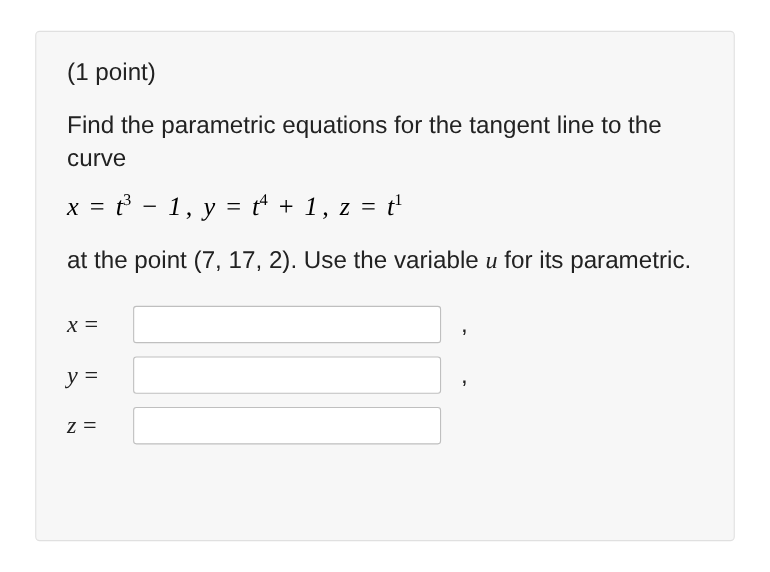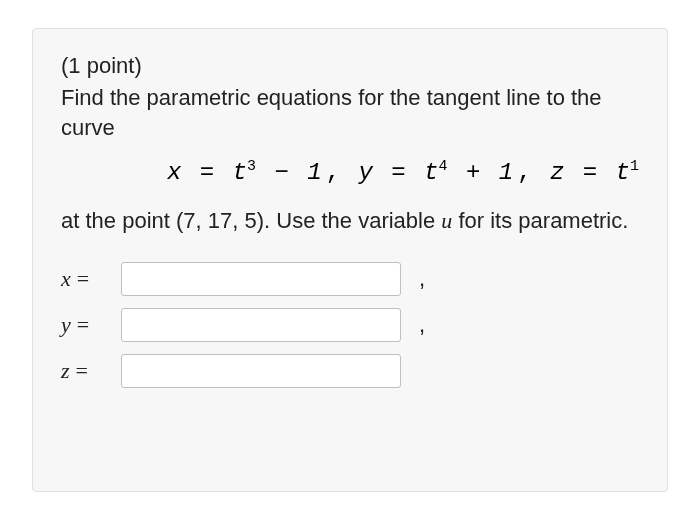--- a/index.html
+++ b/index.html
@@ -18,34 +18,34 @@
       background: #f7f7f7;
       border: 1px solid #e0e0e0;
       border-radius: 4px;
       padding: 24px 28px 28px 28px;
       width: 100%;
       height: 100%;
     }
     .heading {
       font-size: 22px;
       color: #222;
-      margin-bottom: 4px;
+      margin-bottom: 20px;
     }
     .prompt {
       font-size: 22px;
       color: #222;
       line-height: 1.35;
       margin-bottom: 16px;
     }
     .equation {
-      font-family: Liberation Mono, monospace;
+      font-family: Liberation Serif, serif;
       font-size: 24px;
       font-style: italic;
       color: #000;
-      text-align: right;
+      text-align: left;
       margin: 16px 0 20px 0;
     }
     .equation .sup {
       font-size: 15px;
       vertical-align: super;
       font-style: normal;
     }
     .equation .op {
       font-style: normal;
       margin: 0 4px;
@@ -103,21 +103,21 @@
 
 <div class="panel">
   <div class="heading">(1 point)</div>
   <div class="prompt">Find the parametric equations for the tangent line to the curve</div>
 
   <div class="equation">
     <span>x</span><span class="op"> = </span><span>t</span><span class="sup">3</span><span class="op"> − </span><span>1</span><span class="op">, </span><span>y</span><span class="op"> = </span><span>t</span><span class="sup">4</span><span class="op"> + </span><span>1</span><span class="op">, </span><span>z</span><span class="op"> = </span><span>t</span><span class="sup">1</span>
   </div>
 
   <div class="post">
-    <span>at the point (7, 17, 5). Use the variable </span><span class="var-u">u</span><span> for its parametric.</span>
+    <span>at the point (7, 17, 2). Use the variable </span><span class="var-u">u</span><span> for its parametric.</span>
   </div>
 
   <div class="answers">
     <div class="row">
       <div class="var"><span>x</span><span class="eq">=</span></div>
       <input type="text" class="input" value="" style="">
       <div class="comma">,</div>
     </div>
     <div class="row">
       <div class="var"><span>y</span><span class="eq">=</span></div>

